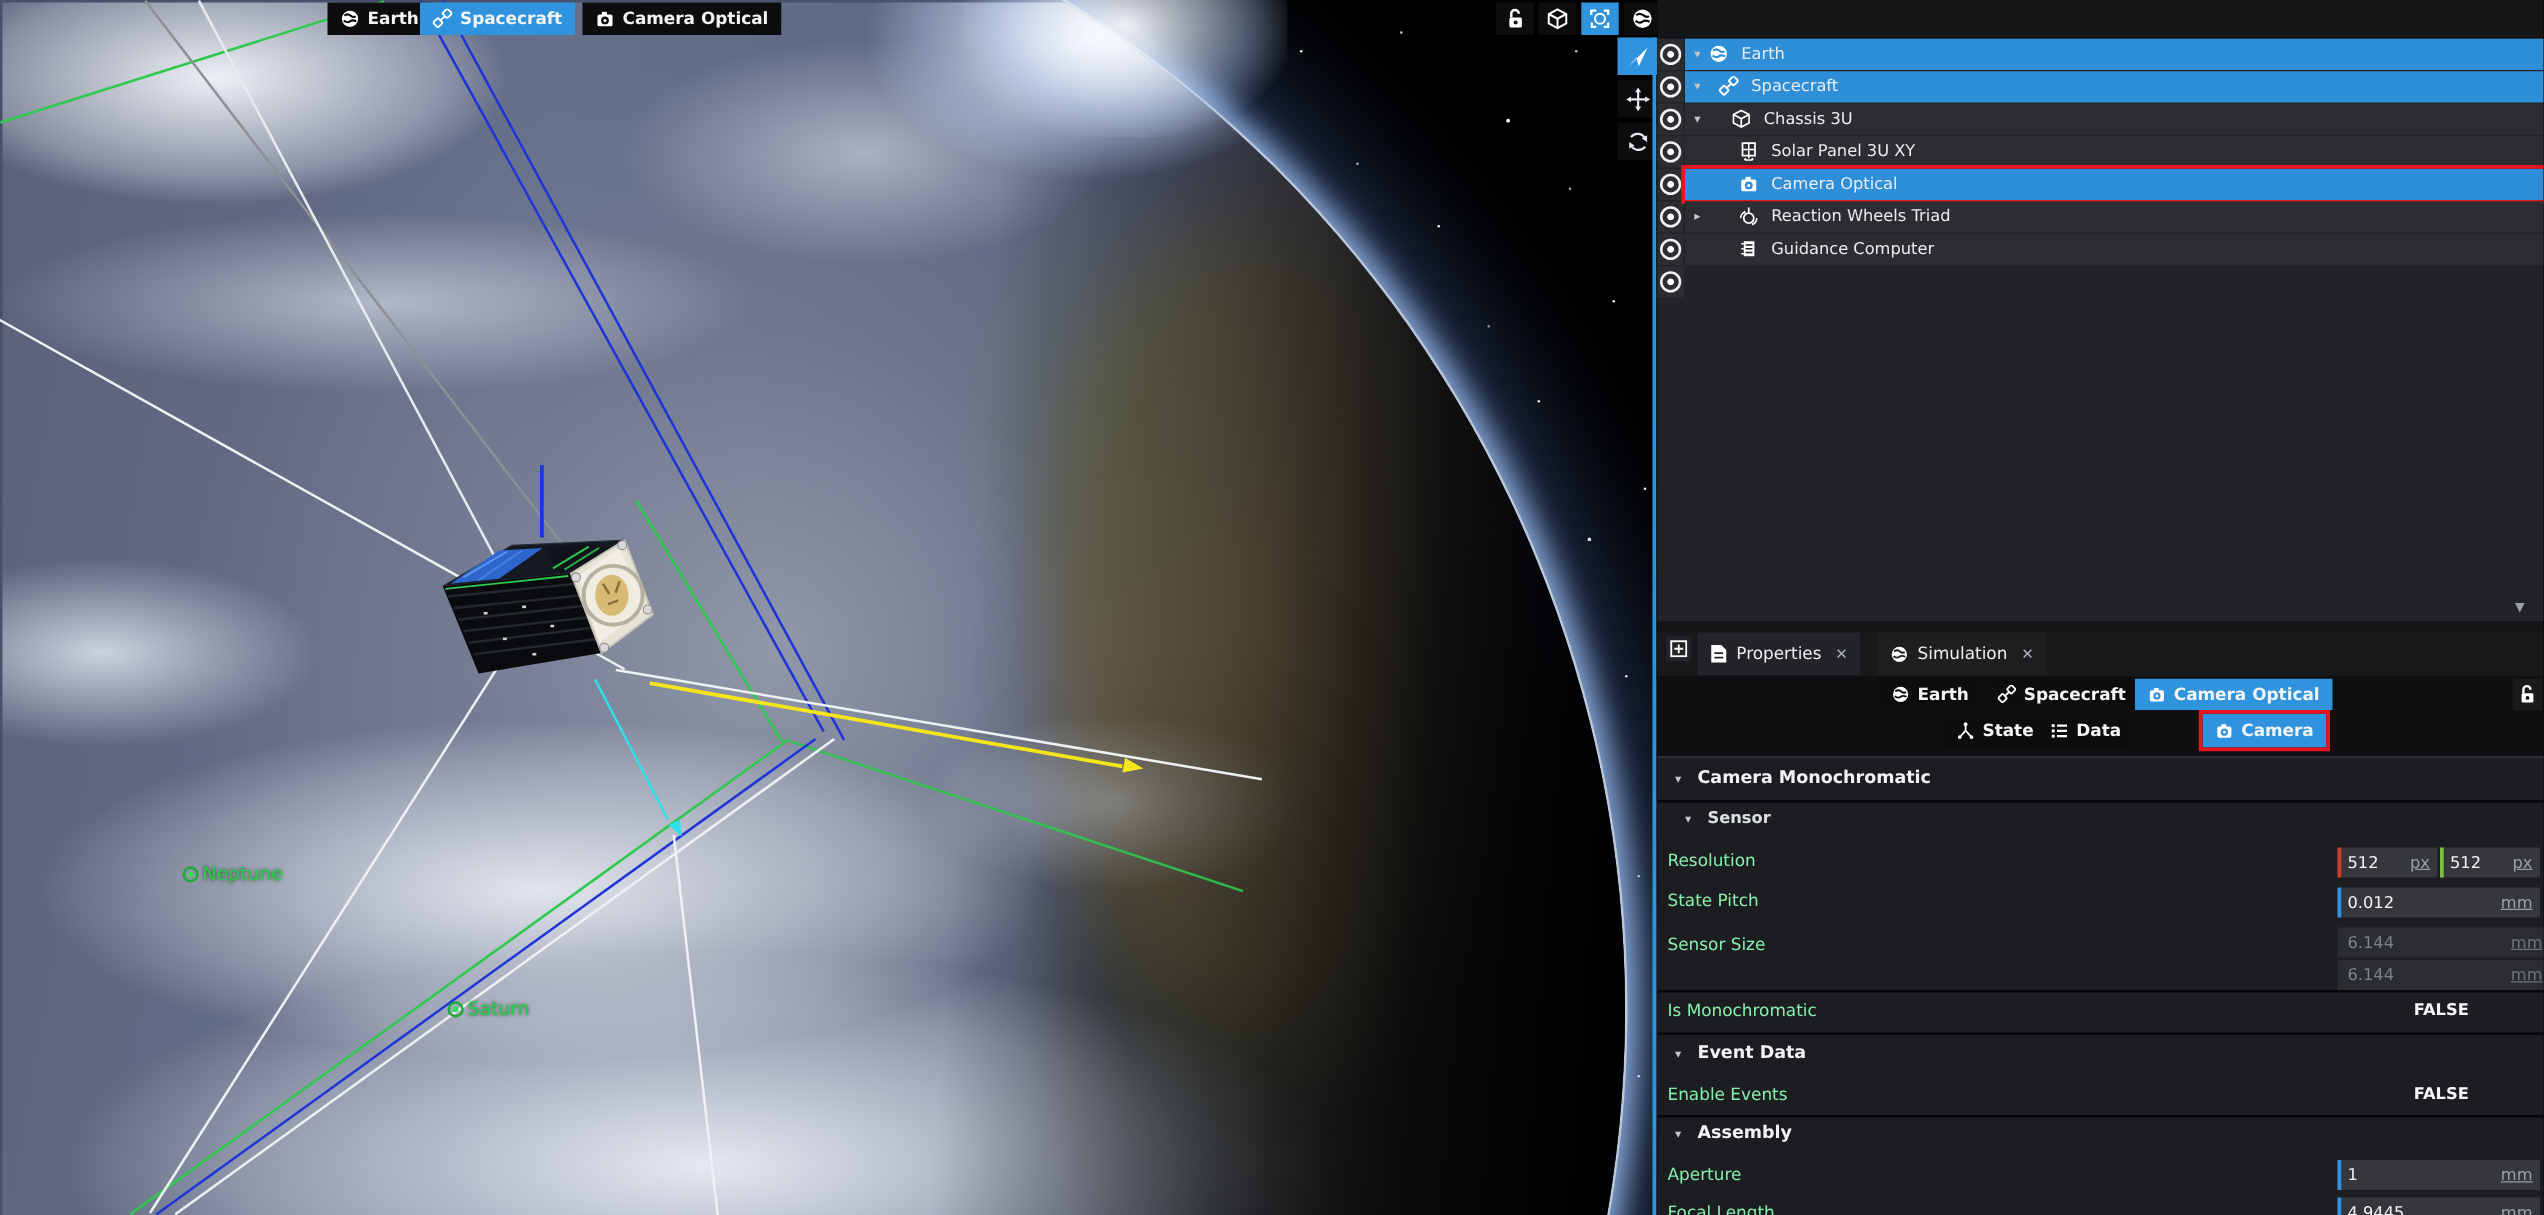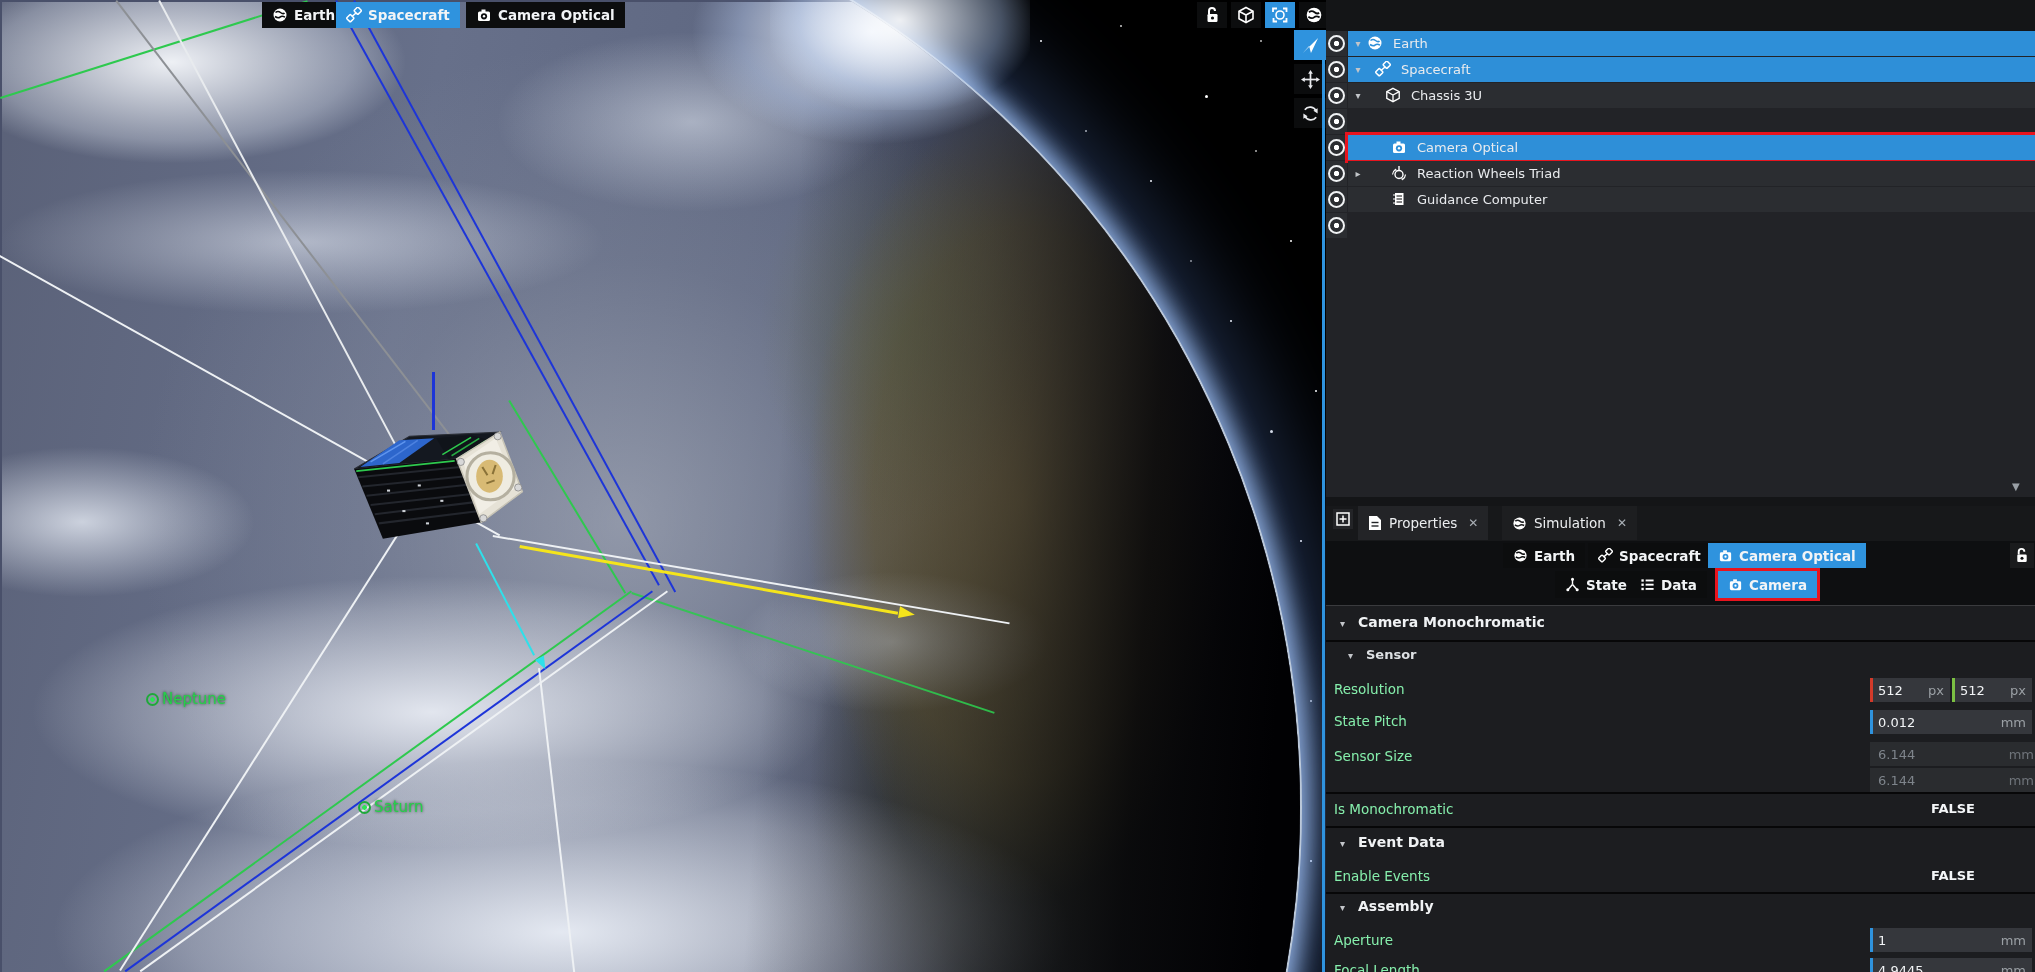--- a/index.html
+++ b/index.html
@@ -67,35 +67,35 @@
   .tlabel{position:absolute;white-space:nowrap;}
   #tree-more{position:absolute;left:2012px;top:481px;font-size:10px;color:#9aa0a6;}
 
   #tabbar{position:absolute;left:1326px;top:506px;width:709px;height:35px;background:#17181a;}
   .ptab{position:absolute;top:506px;height:34px;display:flex;align-items:center;gap:7px;
         padding:0 10px;font-size:13.5px;color:#eceef0;}
   .ptab .x{color:#aab0b6;font-size:12px;margin-left:4px;}
   #crumb-area{position:absolute;left:1326px;top:541px;width:709px;height:64px;background:#0e0f11;}
   .crumb{position:absolute;top:543px;height:25px;}
   .subtab{position:absolute;top:571px;height:27px;}
-  .subtab.redbox{outline:3px solid #e8141e;}
+  .subtab.redbox{outline:3px solid #e8141e;margin-left:44px;}
   #lockbtn{position:absolute;left:2010px;top:543px;width:24px;height:25px;background:#1a1b1d;
            display:flex;align-items:center;justify-content:center;}
 
   #props-body{position:absolute;left:1326px;top:605px;width:709px;height:367px;background:#1c1d20;
               border-top:1px solid #3a3b3e;}
   .divider{position:absolute;left:1326px;width:709px;height:2px;background:#070708;}
   .sec-chev{position:absolute;font-size:10px;color:#c2c5c9;}
   .sec-title{position:absolute;font-weight:bold;font-size:14px;color:#f0f2f4;white-space:nowrap;}
   .sub-title{position:absolute;font-weight:bold;font-size:13px;color:#dde0e3;white-space:nowrap;}
   .plabel{position:absolute;left:1334px;font-size:13.5px;color:#86efac;white-space:nowrap;}
   .fld{position:absolute;height:24px;background:#35373c;display:flex;align-items:center;
        font-size:13px;color:#f2f4f6;}
   .fld .accent{width:3px;height:24px;margin-right:5px;flex:none;}
-  .fld .unit{margin-left:auto;padding-right:6px;color:#9ba0a5;}
+  .fld .unit{margin-left:auto;padding-right:6px;color:#9ba0a5;text-decoration:underline;}
   .fld.readonly{background:#2a2c2f;color:#7e848b;}
   .fld.readonly .unit{color:#6f747a;}
   .boolval{position:absolute;width:130px;text-align:right;font-weight:bold;font-size:13px;color:#f4f6f8;}
 </style>
 </head>
 <body>
 
 <div id="app">
 
   <div id="vp">
@@ -329,20 +329,30 @@
   </div>
   <div class="trow" style="top:83px">
     <span class="tchev">▾</span>
     <span class="ticon" style="left:37px">
       <svg width="16" height="16" viewBox="0 0 18 18">
           <polygon points="9,1.5 16,5.2 16,12.8 9,16.5 2,12.8 2,5.2" fill="none" stroke="#fff" stroke-width="1.5"></polygon>
       <path d="M9,9 L9,16.5 M9,9 L2,5.2 M9,9 L16,5.2" stroke="#fff" stroke-width="1.5" fill="none"></path>
         </svg></span>
     <span class="tlabel" style="left:63px">Chassis 3U</span>
   </div>
+  <div class="trow" style="top:109px">
+    <span class="ticon" style="left:43px">
+      <svg width="16" height="16" viewBox="0 0 16 16">
+          <rect x="3" y="1.5" width="10" height="10" fill="none" stroke="#fff" stroke-width="1.4"></rect>
+      <line x1="8" y1="1.5" x2="8" y2="11.5" stroke="#fff" stroke-width="1.2"></line>
+      <line x1="3" y1="6.5" x2="13" y2="6.5" stroke="#fff" stroke-width="1.2"></line>
+      <path d="M8,11.5 v2 M5,15 h6 M5.5,13.5 l-1,1.5 M10.5,13.5 l1,1.5" stroke="#fff" stroke-width="1.2" fill="none"></path>
+        </svg></span>
+    <span class="tlabel" style="left:69px">Solar Panel 3U XY</span>
+  </div>
   <div class="trow sel redbox" style="top:135px">
     <span class="ticon" style="left:43px">
       <svg width="16" height="16" viewBox="0 0 16 16">
           <rect x="5.5" y="2.5" width="4" height="2.5" fill="#fff"></rect>
       <rect x="2" y="4.5" width="12" height="9.5" rx="1.5" fill="#fff"></rect>
       <circle cx="8" cy="9.3" r="3.1" fill="#2e8fd8"></circle>
           <circle cx="8" cy="9.3" r="1.2" fill="#fff"></circle>
         </svg></span>
     <span class="tlabel" style="left:69px">Camera Optical</span>
   </div>

